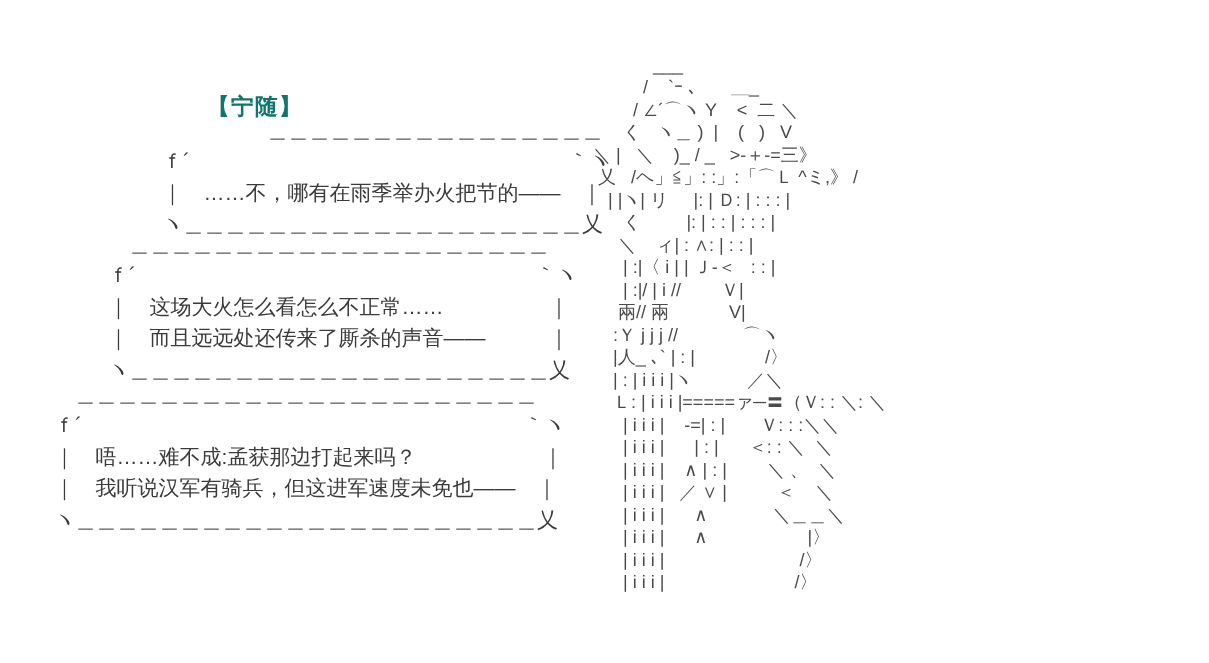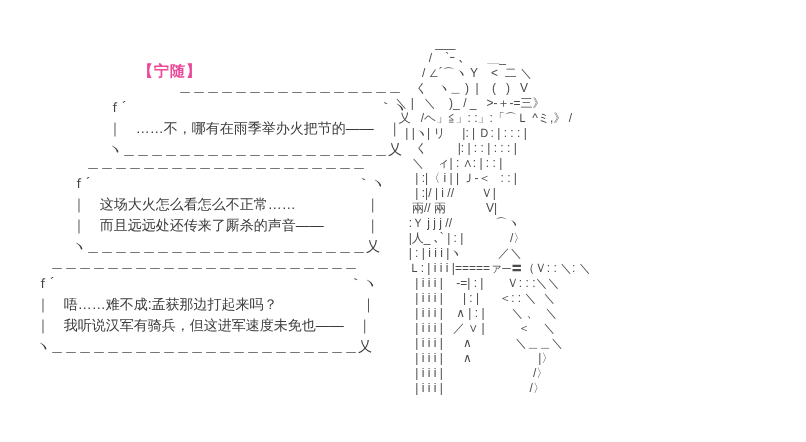--- a/index.html
+++ b/index.html
@@ -14,21 +14,21 @@
   pre{
     margin:0;
     font-family:Liberation Sans, sans-serif;
     white-space:pre;
   }
   .char-name{
     position:absolute;
     left:138px; top:62px;
     font-size:15px;
     font-weight:bold;
-    color:#ec4899;
+    color:#0f766e;
     letter-spacing:1px;
   }
   .bubble{
     position:absolute;
     font-size:14px;
     line-height:21px;
     color:#3b3b3b;
   }
   .bubble-1{left:108px; top:76px;}
   .bubble-2{left:72px;  top:152px;}

